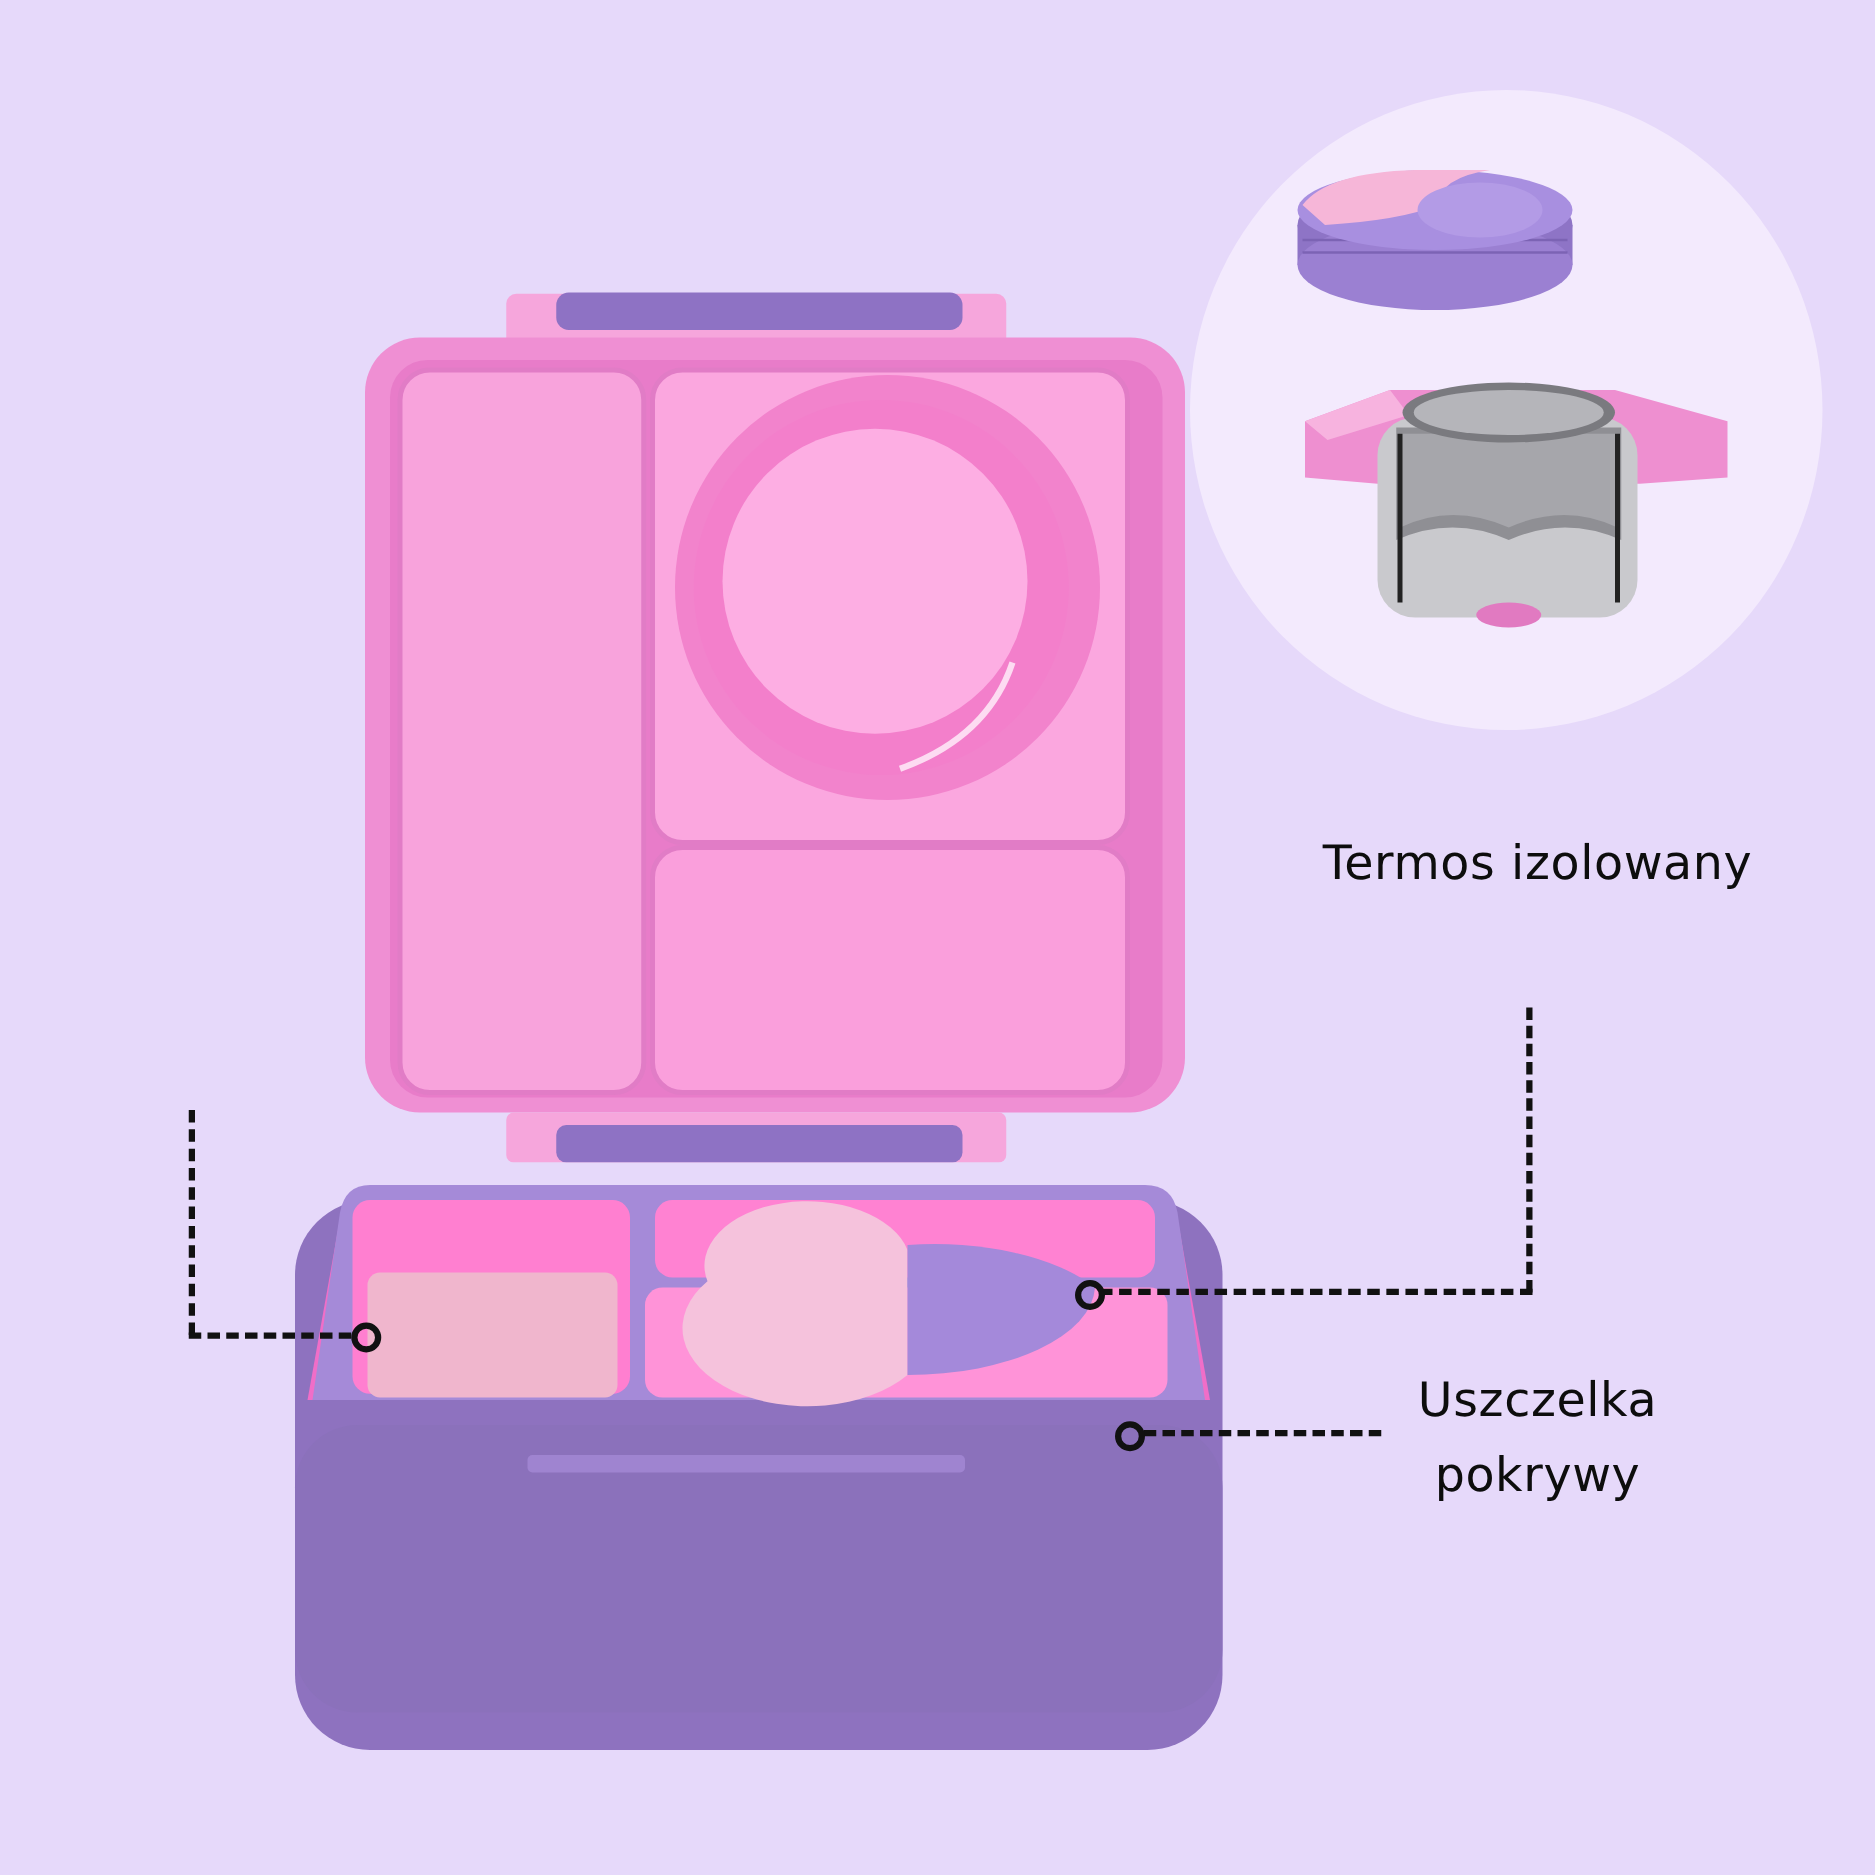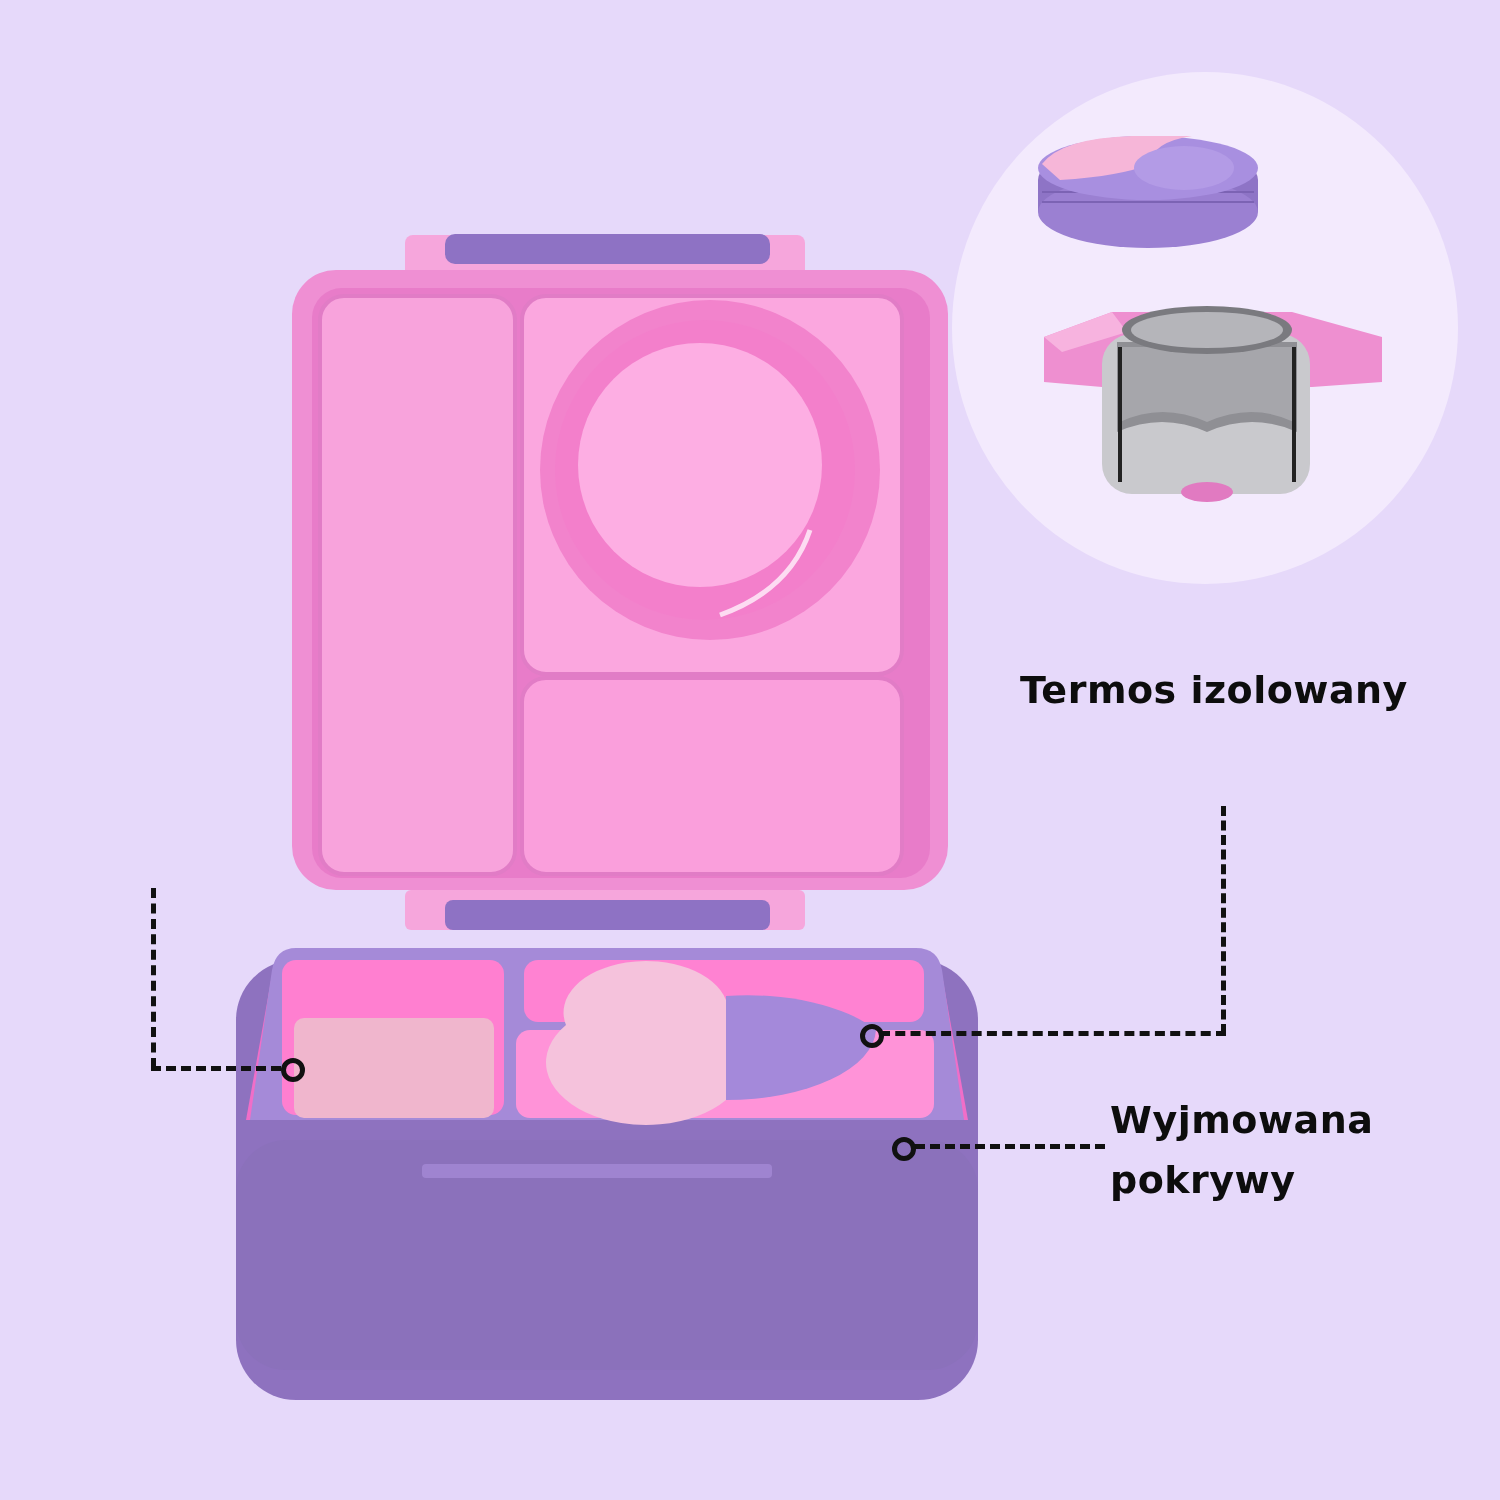--- a/index.html
+++ b/index.html
@@ -1,18 +1,18 @@
 <!DOCTYPE html>
 <html><head>
   <meta charset="utf-8">
   <style>
     html, body { margin: 0; padding: 0; }
     body { width: 1500px; height: 1500px; background: #e6d9fa; position: relative; overflow: hidden; font-family: "DejaVu Sans", sans-serif; }
     .abs { position: absolute; }
-    .label { position: absolute; font-weight: bold; color: #0d0d0d; text-align: left; font-size: 38px; line-height: 60px; letter-spacing: 0.5px; }
+    .label { position: absolute; font-weight: normal; color: #0d0d0d; text-align: center; font-size: 38px; line-height: 60px; letter-spacing: 0.5px; }
     .dash-h { position: absolute; height: 0; border-top: 5px dashed #111; }
     .dash-v { position: absolute; width: 0; border-left: 5px dashed #111; }
     .dot { position: absolute; width: 14px; height: 14px; border: 5px solid #111; border-radius: 50%; background: transparent; }
     svg { display: block; }
   </style>
 </head>
 <body>
 
 <div class="abs" style="left:952px;top:72px;width:506px;height:512px;border-radius:50%;background:#f3eafd;">
   <svg width="506" height="512" viewBox="0 0 506 512">
@@ -94,17 +94,17 @@
 <div class="dot" style="left:281px;top:1058px;"></div>
 
 <div class="label" style="left:1020px;top:660px;width:420px;">
   <div>Termos izolowany</div>
 </div>
 <div class="dash-v" style="left:1221px;top:806px;height:228px;"></div>
 <div class="dash-h" style="left:880px;top:1031px;width:346px;"></div>
 <div class="dot" style="left:860px;top:1024px;"></div>
 
 <div class="label" style="left:1110px;top:1090px;width:240px;">
-  <div>Wyjmowana</div>
+  <div>Uszczelka</div>
   <div>pokrywy</div>
 </div>
 <div class="dash-h" style="left:915px;top:1144px;width:190px;"></div>
 <div class="dot" style="left:892px;top:1137px;"></div>
 
 </body></html>

